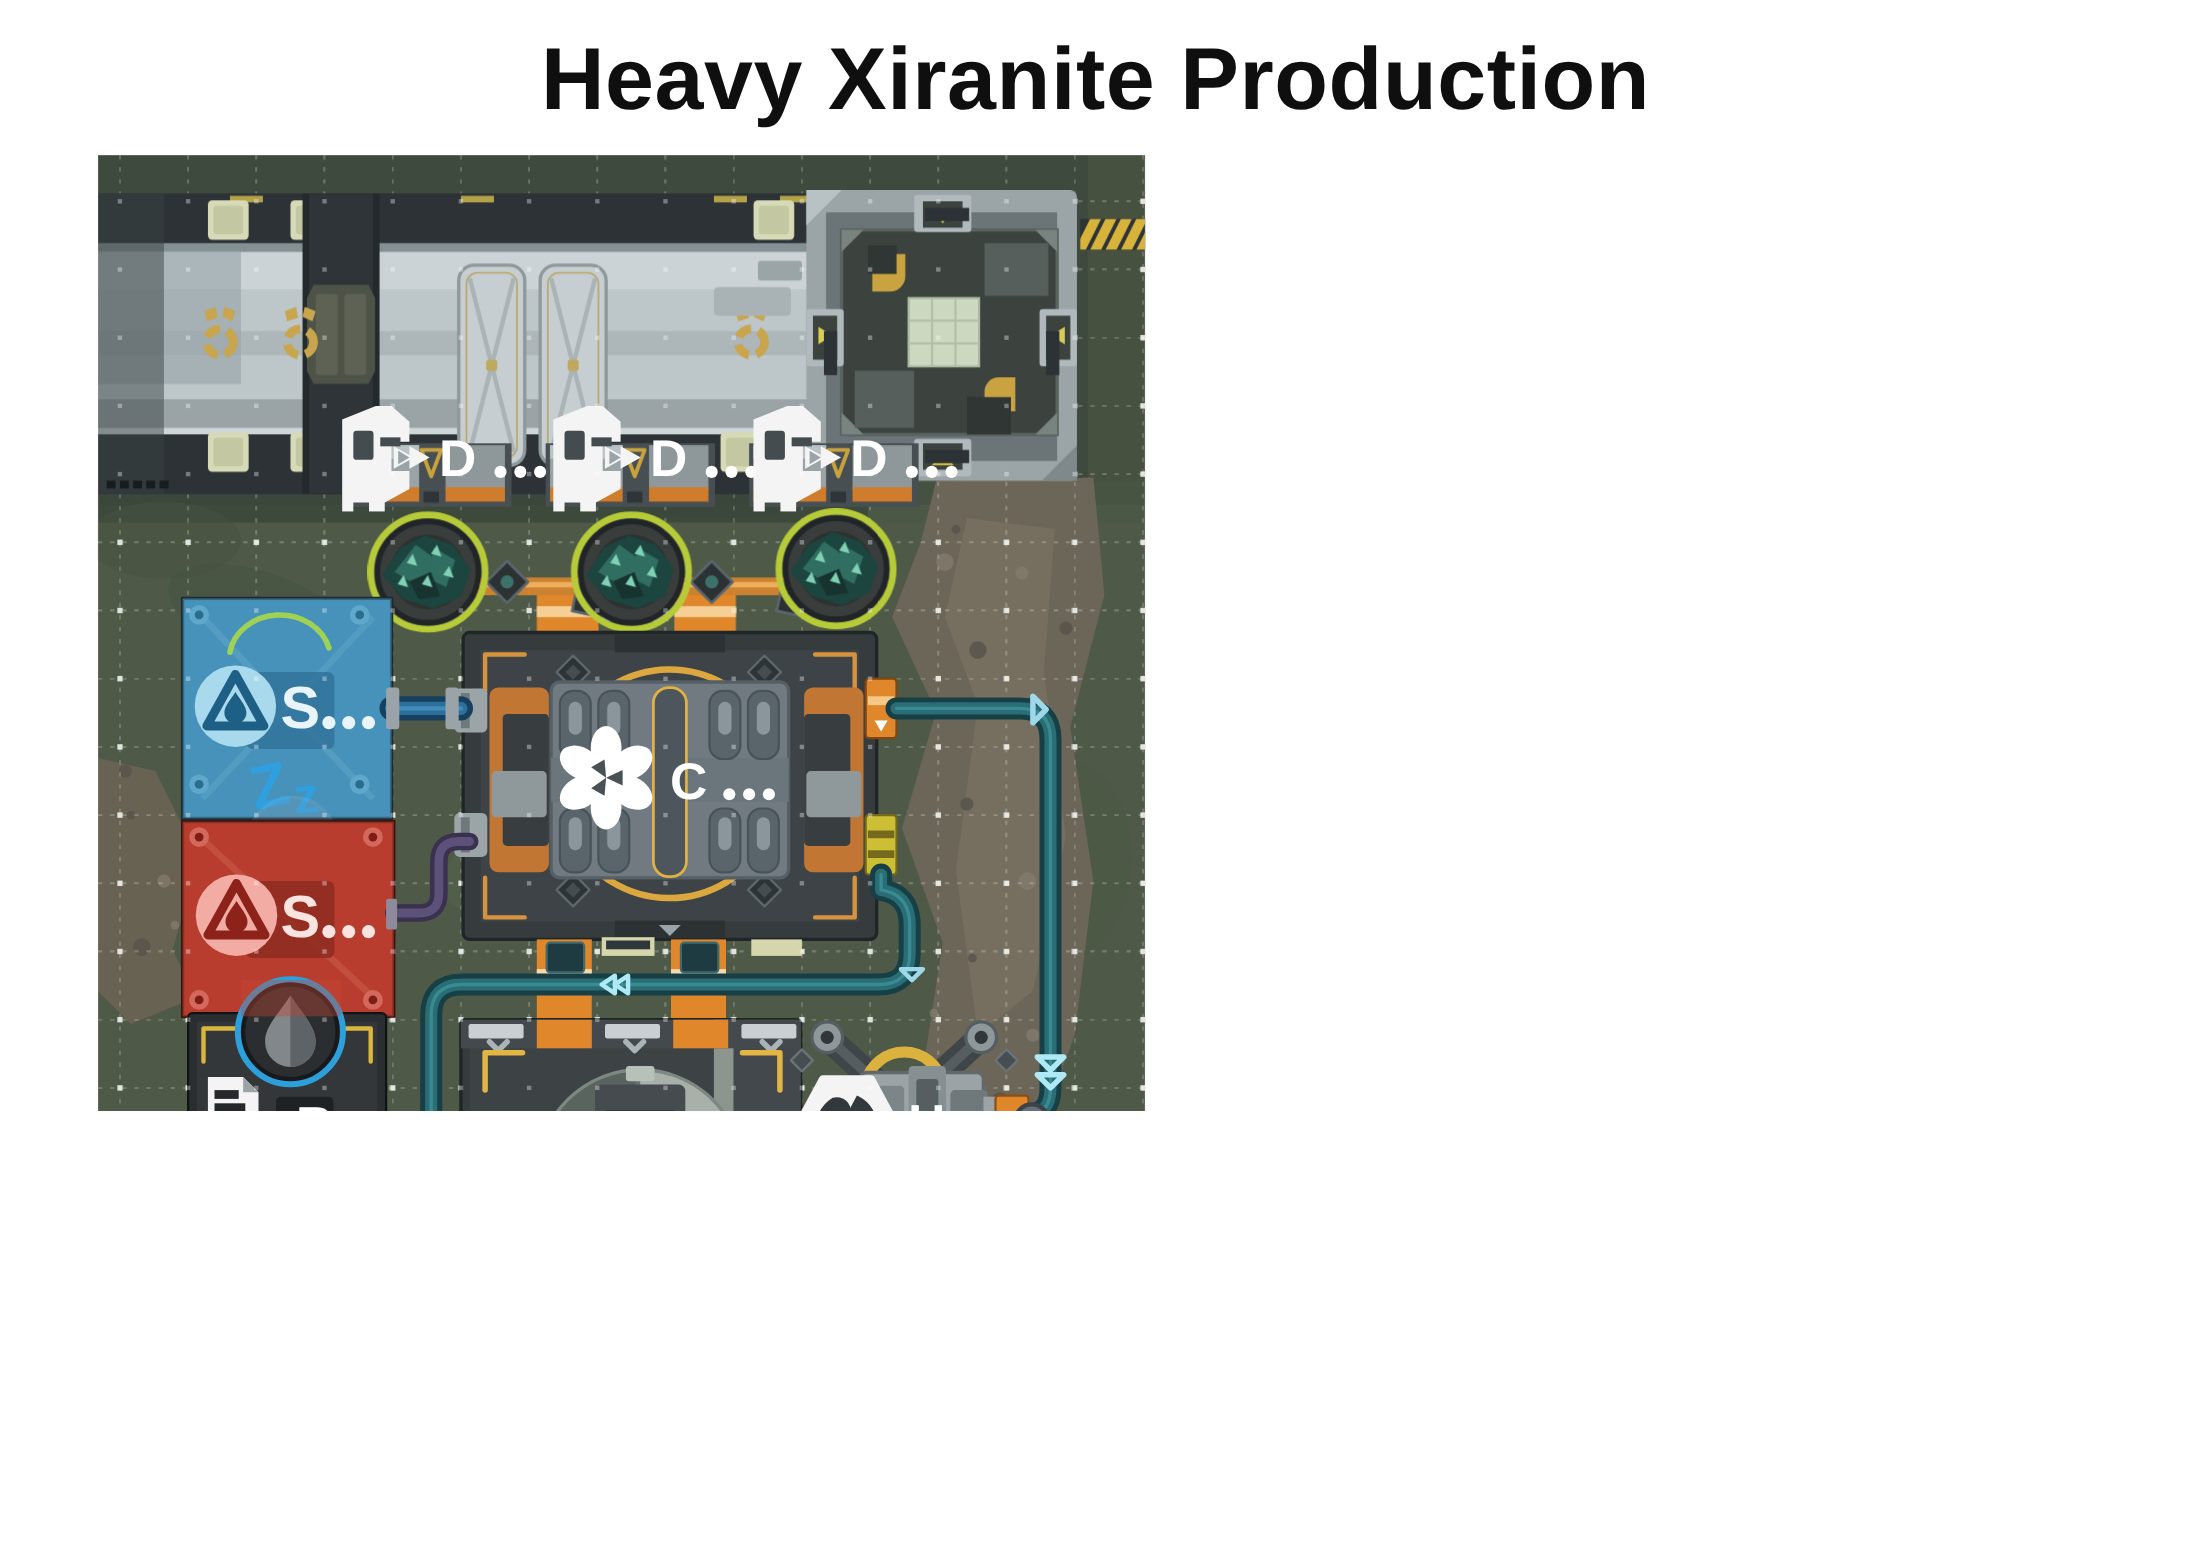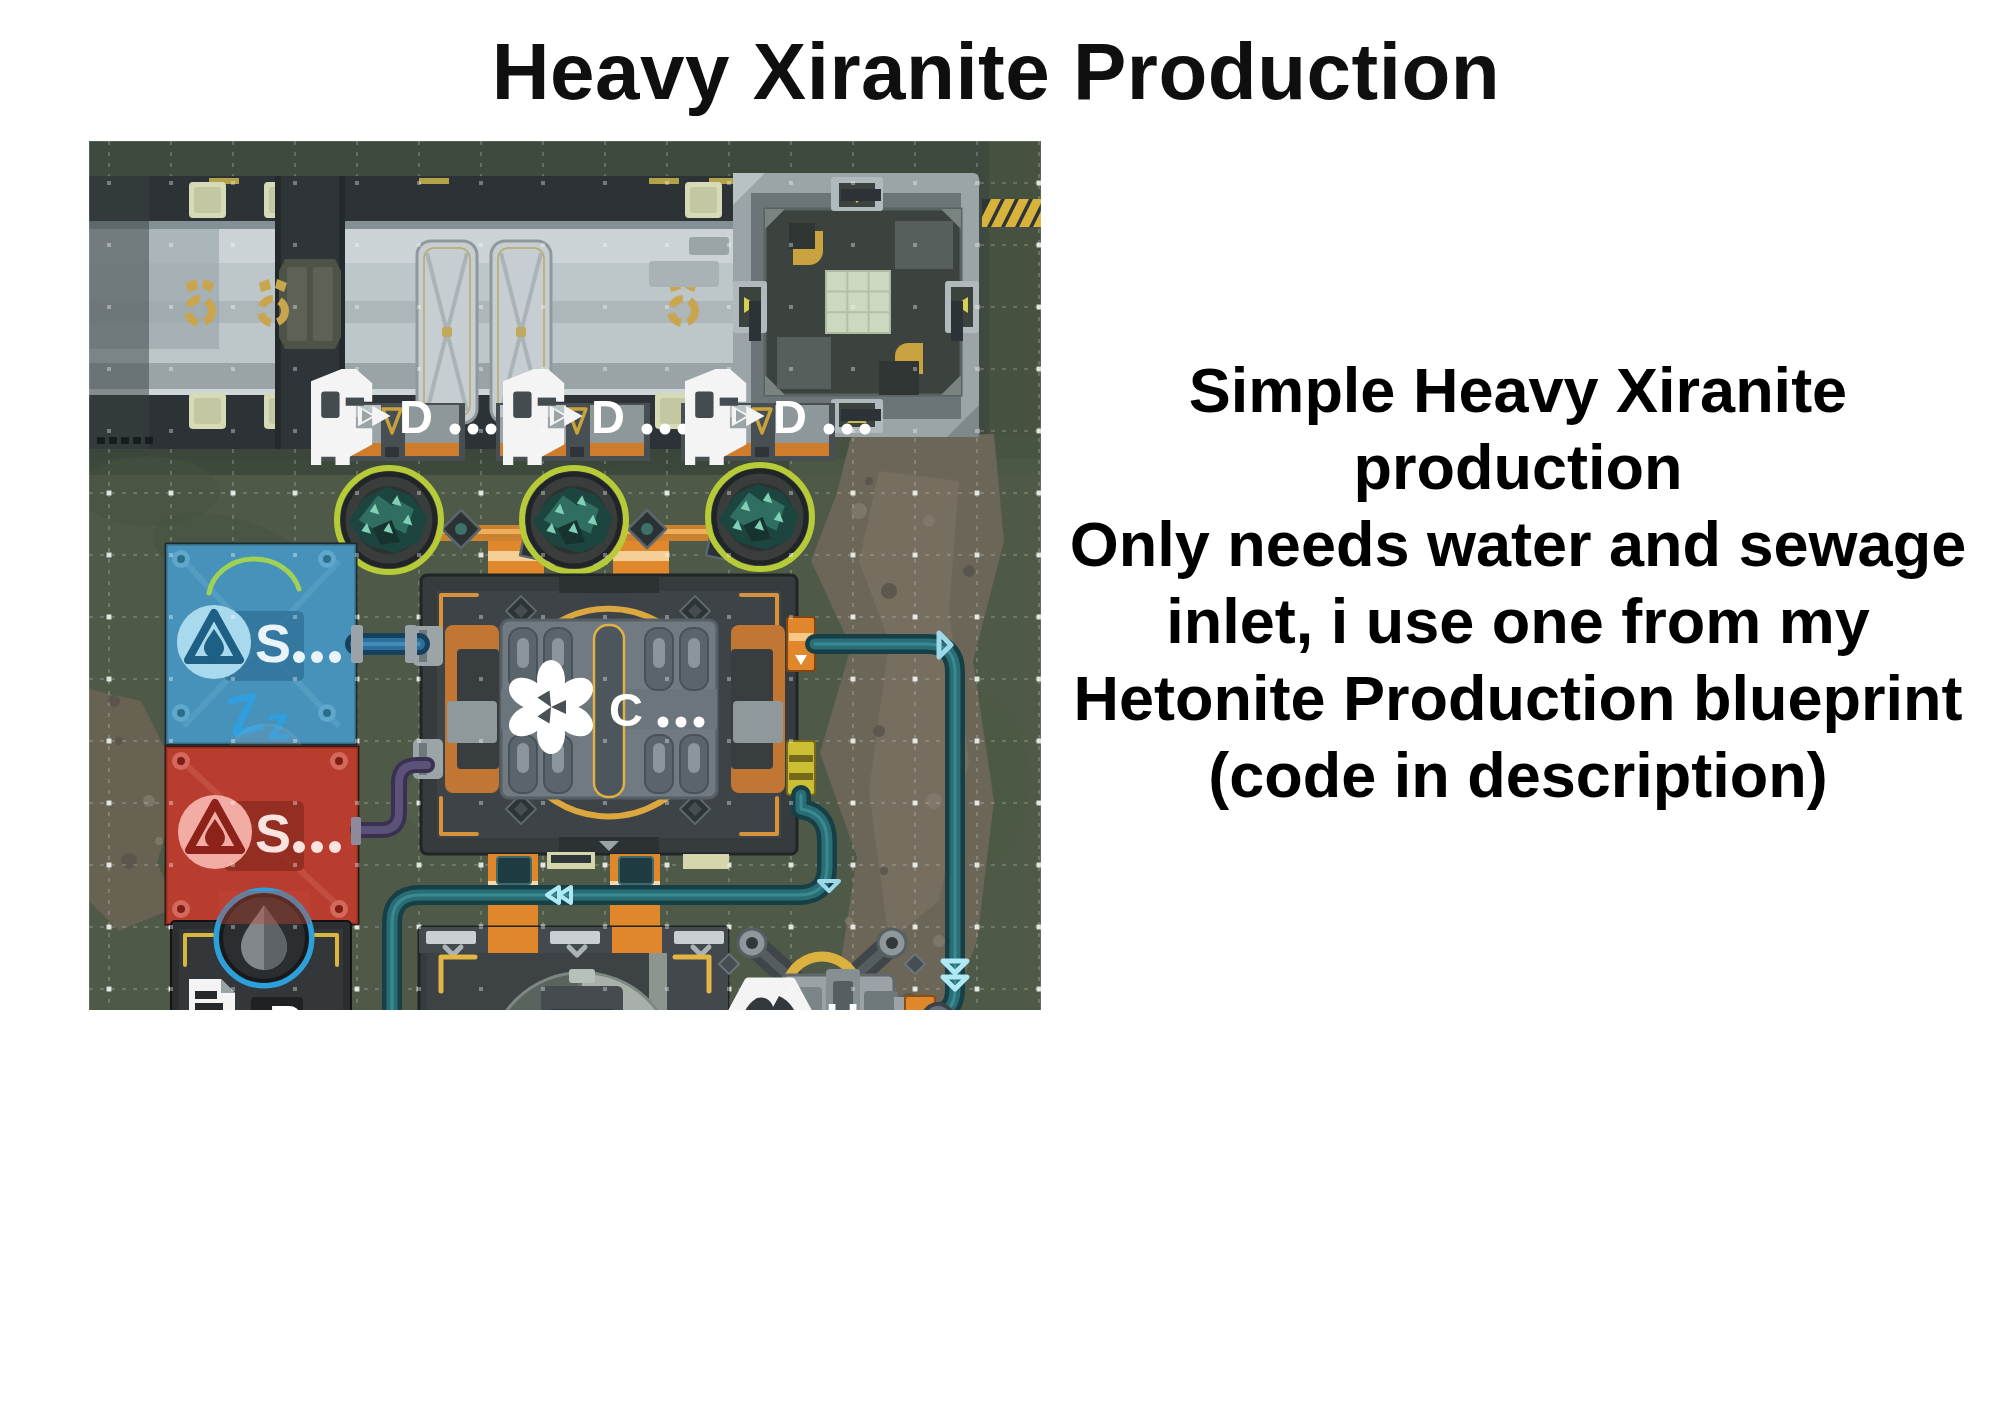--- a/index.html
+++ b/index.html
@@ -7,21 +7,20 @@
 .title{position:absolute;left:0;top:26px;width:1964px;text-align:center;font-size:80px;font-weight:700;color:#0f0f0f;letter-spacing:0.5px;}
 .note{position:absolute;left:1030px;top:352px;width:948px;text-align:center;font-size:63px;line-height:77px;font-weight:700;color:#000000;}
 .shot{position:absolute;left:75px;top:141px;width:952px;height:1247px;}
 </style>
 </head>
 <body>
 <div class="page">
 
 <div class="title">Heavy Xiranite Production</div>
 
-<div class="note">Simple Heavy Xiranite<br>production<br>Only needs water and sewage<br>inlet, i use one from my<br>Hetonite Production blueprint<br>(code in description)</div>
 
 <div class="shot">
 <svg width="952" height="1247" viewBox="0 0 952 1247">
 
 <g>
 <rect x="0" y="0" width="952" height="1247" fill="#4e5a47"></rect>
 <rect x="0" y="0" width="900" height="318" fill="#3f4a3e"></rect>
 <rect x="900" y="0" width="52" height="318" fill="#46523f"></rect>
 <rect x="0" y="304" width="700" height="30" fill="#3b463a" opacity="0.85"></rect>
 <rect x="700" y="296" width="252" height="38" fill="#4a5645" opacity="0.6"></rect>

